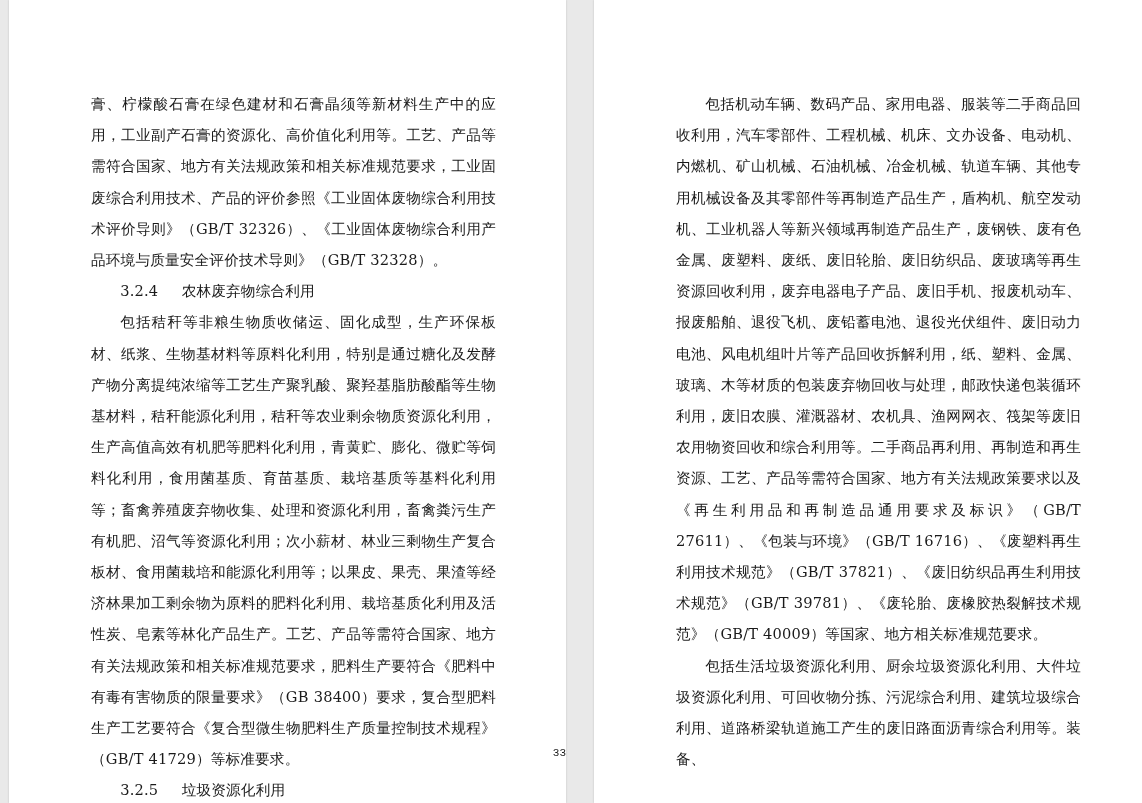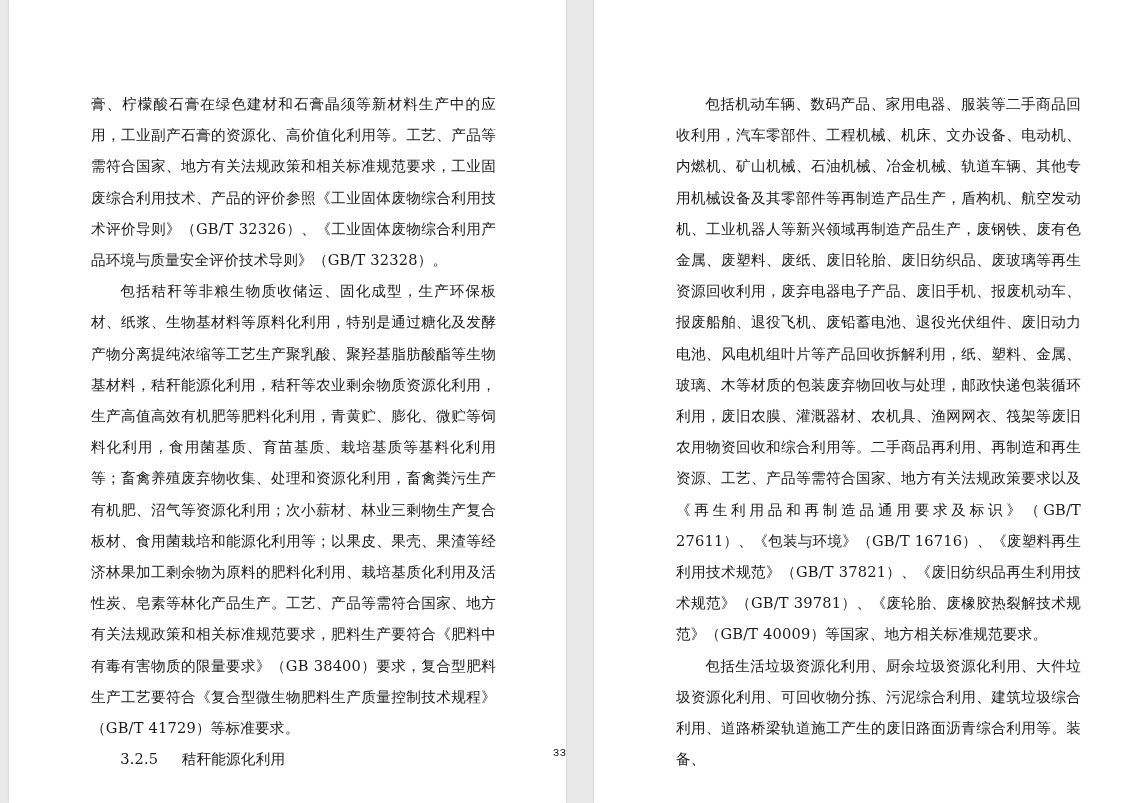--- a/index.html
+++ b/index.html
@@ -73,22 +73,23 @@
   }
 </style>
 </head>
 <body>
 
 <div class="viewer">
 
   <div class="page">
     <div class="page-inner">
       <p class="para">膏、柠檬酸石膏在绿色建材和石膏晶须等新材料生产中的应用，工业副产石膏的资源化、高价值化利用等。工艺、产品等需符合国家、地方有关法规政策和相关标准规范要求，工业固废综合利用技术、产品的评价参照《工业固体废物综合利用技术评价导则》（GB/T 32326）、《工业固体废物综合利用产品环境与质量安全评价技术导则》（GB/T 32328）。</p>
+      <p class="heading"><span class="hnum">3.2.4</span><span>农林废弃物综合利用</span></p>
       <p class="para indent">包括秸秆等非粮生物质收储运、固化成型，生产环保板材、纸浆、生物基材料等原料化利用，特别是通过糖化及发酵产物分离提纯浓缩等工艺生产聚乳酸、聚羟基脂肪酸酯等生物基材料，秸秆能源化利用，秸秆等农业剩余物质资源化利用，生产高值高效有机肥等肥料化利用，青黄贮、膨化、微贮等饲料化利用，食用菌基质、育苗基质、栽培基质等基料化利用等；畜禽养殖废弃物收集、处理和资源化利用，畜禽粪污生产有机肥、沼气等资源化利用；次小薪材、林业三剩物生产复合板材、食用菌栽培和能源化利用等；以果皮、果壳、果渣等经济林果加工剩余物为原料的肥料化利用、栽培基质化利用及活性炭、皂素等林化产品生产。工艺、产品等需符合国家、地方有关法规政策和相关标准规范要求，肥料生产要符合《肥料中有毒有害物质的限量要求》（GB 38400）要求，复合型肥料生产工艺要符合《复合型微生物肥料生产质量控制技术规程》（GB/T 41729）等标准要求。</p>
-      <p class="heading"><span class="hnum">3.2.5</span><span>秸秆能源化利用</span></p>
+      <p class="heading"><span class="hnum">3.2.5</span><span>垃圾资源化利用</span></p>
     </div>
     <div class="page-number">33</div>
   </div>
 
   <div class="page">
     <div class="page-inner">
       <p class="para indent">包括机动车辆、数码产品、家用电器、服装等二手商品回收利用，汽车零部件、工程机械、机床、文办设备、电动机、内燃机、矿山机械、石油机械、冶金机械、轨道车辆、其他专用机械设备及其零部件等再制造产品生产，盾构机、航空发动机、工业机器人等新兴领域再制造产品生产，废钢铁、废有色金属、废塑料、废纸、废旧轮胎、废旧纺织品、废玻璃等再生资源回收利用，废弃电器电子产品、废旧手机、报废机动车、报废船舶、退役飞机、废铅蓄电池、退役光伏组件、废旧动力电池、风电机组叶片等产品回收拆解利用，纸、塑料、金属、玻璃、木等材质的包装废弃物回收与处理，邮政快递包装循环利用，废旧农膜、灌溉器材、农机具、渔网网衣、筏架等废旧农用物资回收和综合利用等。二手商品再利用、再制造和再生资源、工艺、产品等需符合国家、地方有关法规政策要求以及《再生利用品和再制造品通用要求及标识》（GB/T 27611）、《包装与环境》（GB/T 16716）、《废塑料再生利用技术规范》（GB/T 37821）、《废旧纺织品再生利用技术规范》（GB/T 39781）、《废轮胎、废橡胶热裂解技术规范》（GB/T 40009）等国家、地方相关标准规范要求。</p>
       <p class="para indent">包括生活垃圾资源化利用、厨余垃圾资源化利用、大件垃圾资源化利用、可回收物分拣、污泥综合利用、建筑垃圾综合利用、道路桥梁轨道施工产生的废旧路面沥青综合利用等。装备、</p>
     </div>
   </div>

